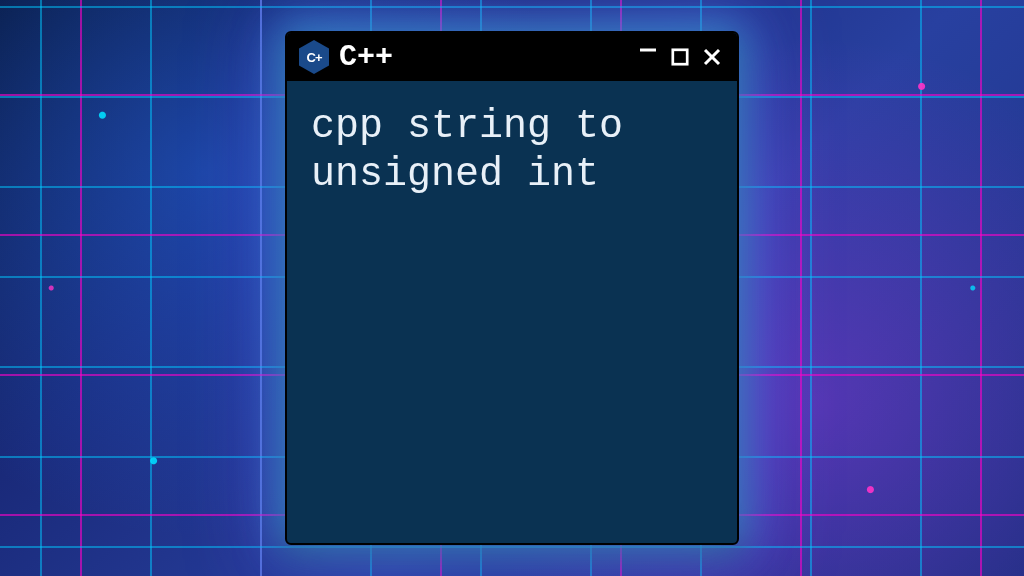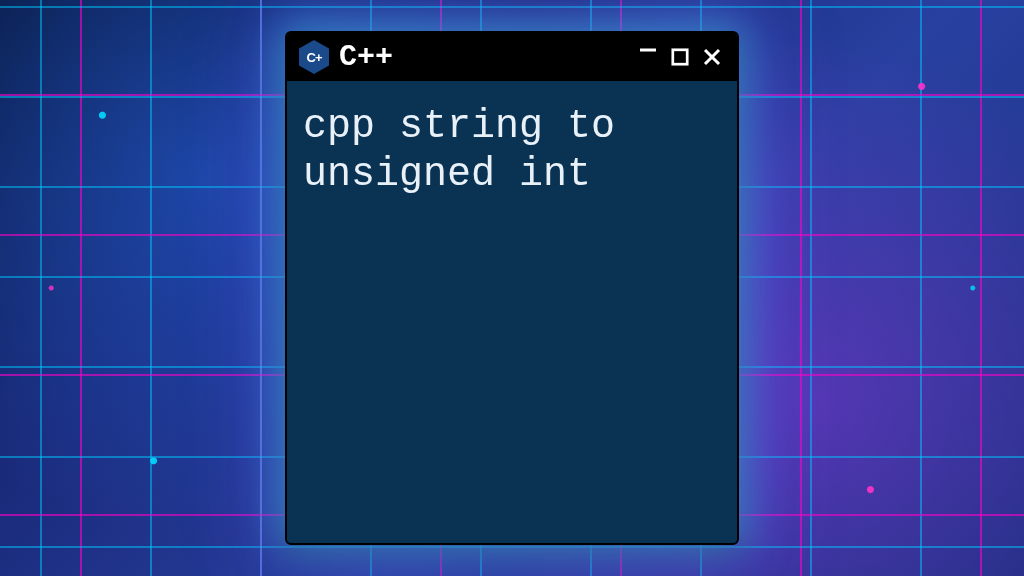--- a/index.html
+++ b/index.html
@@ -123,21 +123,21 @@
     }
     
     .ctrl-min { font-weight: bold; font-size: 28px; line-height: 0; padding-bottom: 14px; }
     
     .ctrl-max svg { width: 18px; height: 18px; }
     
     .ctrl-close { font-size: 26px; font-weight: bold; }
     
     .content {
       flex: 1;
-      padding: 22px 16px;
+      padding: 22px 24px;
       color: #e8f0f8;
       font-size: 40px;
       line-height: 1.2;
       font-family: 'Courier New', monospace;
       white-space: pre-line;
       letter-spacing: 0px;
     }
   </style>
 </head>
 <body>

